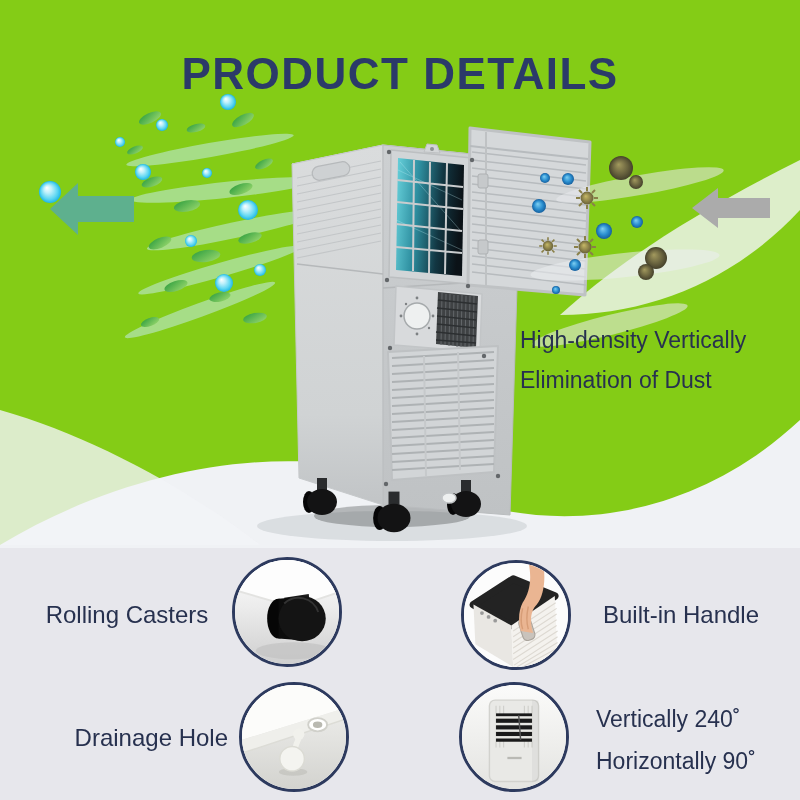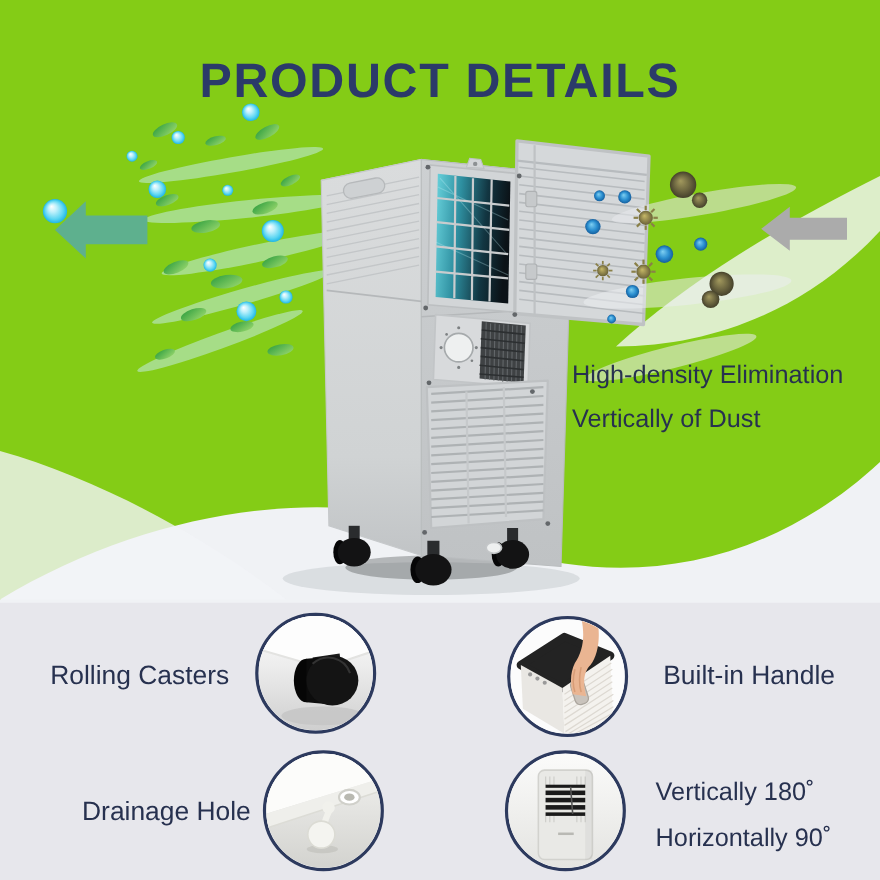--- a/index.html
+++ b/index.html
@@ -247,22 +247,22 @@
           <circle cx="604" cy="141" r="8" fill="url(#blueDust)"></circle>
           <circle cx="637" cy="132" r="6" fill="url(#blueDust)"></circle>
           <circle cx="575" cy="175" r="6" fill="url(#blueDust)"></circle>
           <circle cx="556" cy="200" r="4" fill="url(#blueDust)"></circle>
         </g>
       </g>
     </svg>
   </div>
 
   <div class="hero-caption">
-    <div>High-density Elimination</div>
-    <div>Vertically of Dust</div>
+    <div>High-density Vertically</div>
+    <div>Elimination of Dust</div>
   </div>
 
   <div class="features">
 
     <div class="feature-label fl-1">Rolling Casters</div>
     <div class="circle ci-1">
       <svg viewBox="0 0 110 110">
         <defs>
           <linearGradient id="floor1" x1="0" y1="0" x2="0" y2="1">
             <stop offset="0" stop-color="#ffffff"></stop>
@@ -342,18 +342,18 @@
           <rect x="34" y="40" width="42" height="2.6"></rect>
           <rect x="34" y="47" width="42" height="2.6"></rect>
           <rect x="34" y="54" width="42" height="2.6"></rect>
         </g>
         <path d="M60,32 L62,58" stroke="#555" stroke-width="1.5"></path>
         <rect x="48" y="76" width="15" height="2.4" fill="#b9b9b4"></rect>
         <rect x="74" y="16" width="7" height="86" fill="#000000" opacity="0.04"></rect>
       </svg>
     </div>
     <div class="feature-label fl-4">
-      <div>Vertically 180˚</div>
+      <div>Vertically 240˚</div>
       <div>Horizontally 90˚</div>
     </div>
 
   </div>
 </div>
 
 </body></html>

